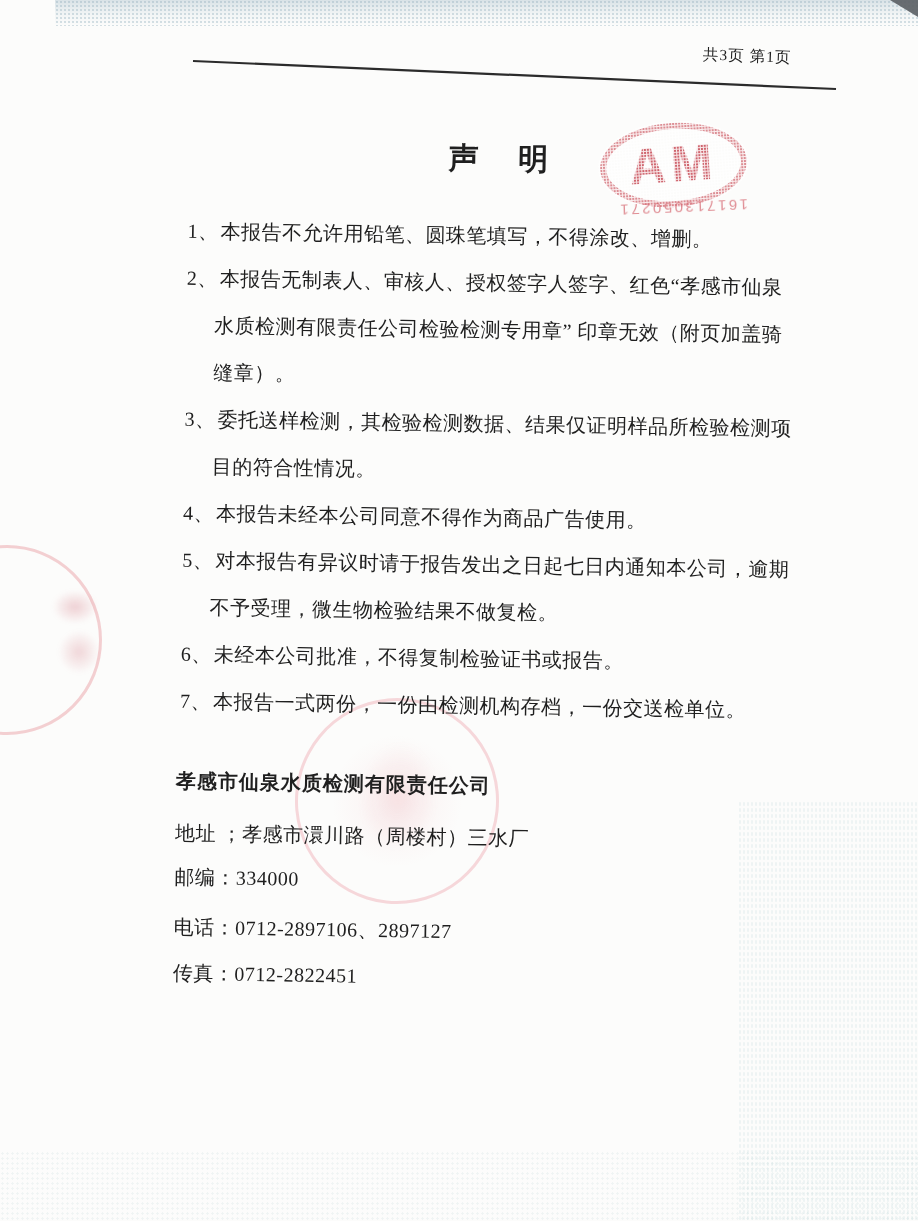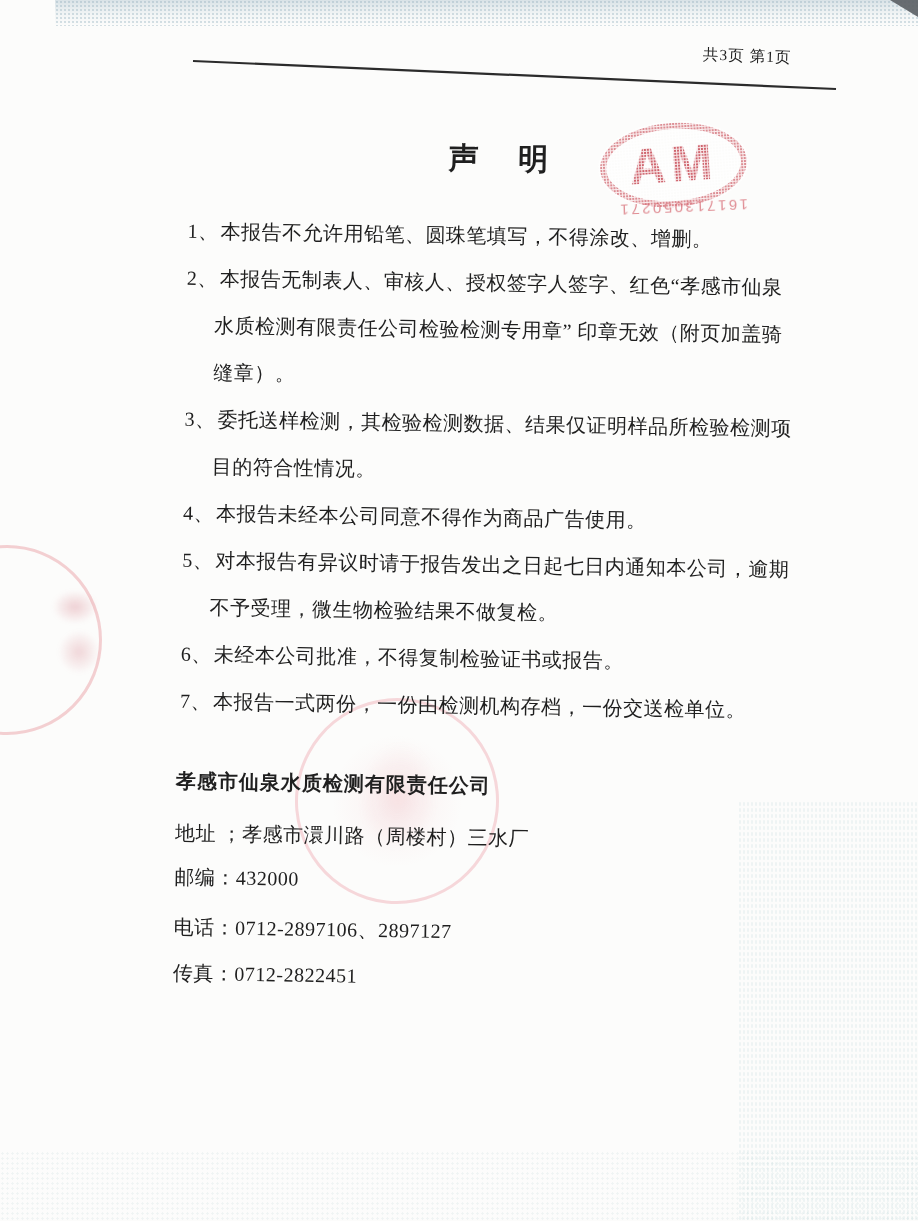--- a/index.html
+++ b/index.html
@@ -154,21 +154,21 @@
         <div class="decl-line cont"><span>不予受理，微生物检验结果不做复检。</span></div>
         <div class="decl-line"><span class="num">6、</span><span>未经本公司批准，不得复制检验证书或报告。</span></div>
         <div class="decl-line"><span class="num">7、</span><span>本报告一式两份，一份由检测机构存档，一份交送检单位。</span></div>
       </div>
 
     <div class="co-line co-name">孝感市仙泉水质检测有限责任公司</div>
     <div class="co-line co-addr">
       <span>地址 ；</span><span>孝感市澴川路（周楼村）三水厂</span>
     </div>
     <div class="co-line co-post">
-      <span>邮编：</span><span>432000</span>
+      <span>邮编：</span><span>334000</span>
     </div>
     <div class="co-line co-tel">
       <span>电话：</span><span>0712-2897106、2897127</span>
     </div>
     <div class="co-line co-fax">
       <span>传真：</span><span>0712-2822451</span>
     </div>
   </div>
 
 </div>

